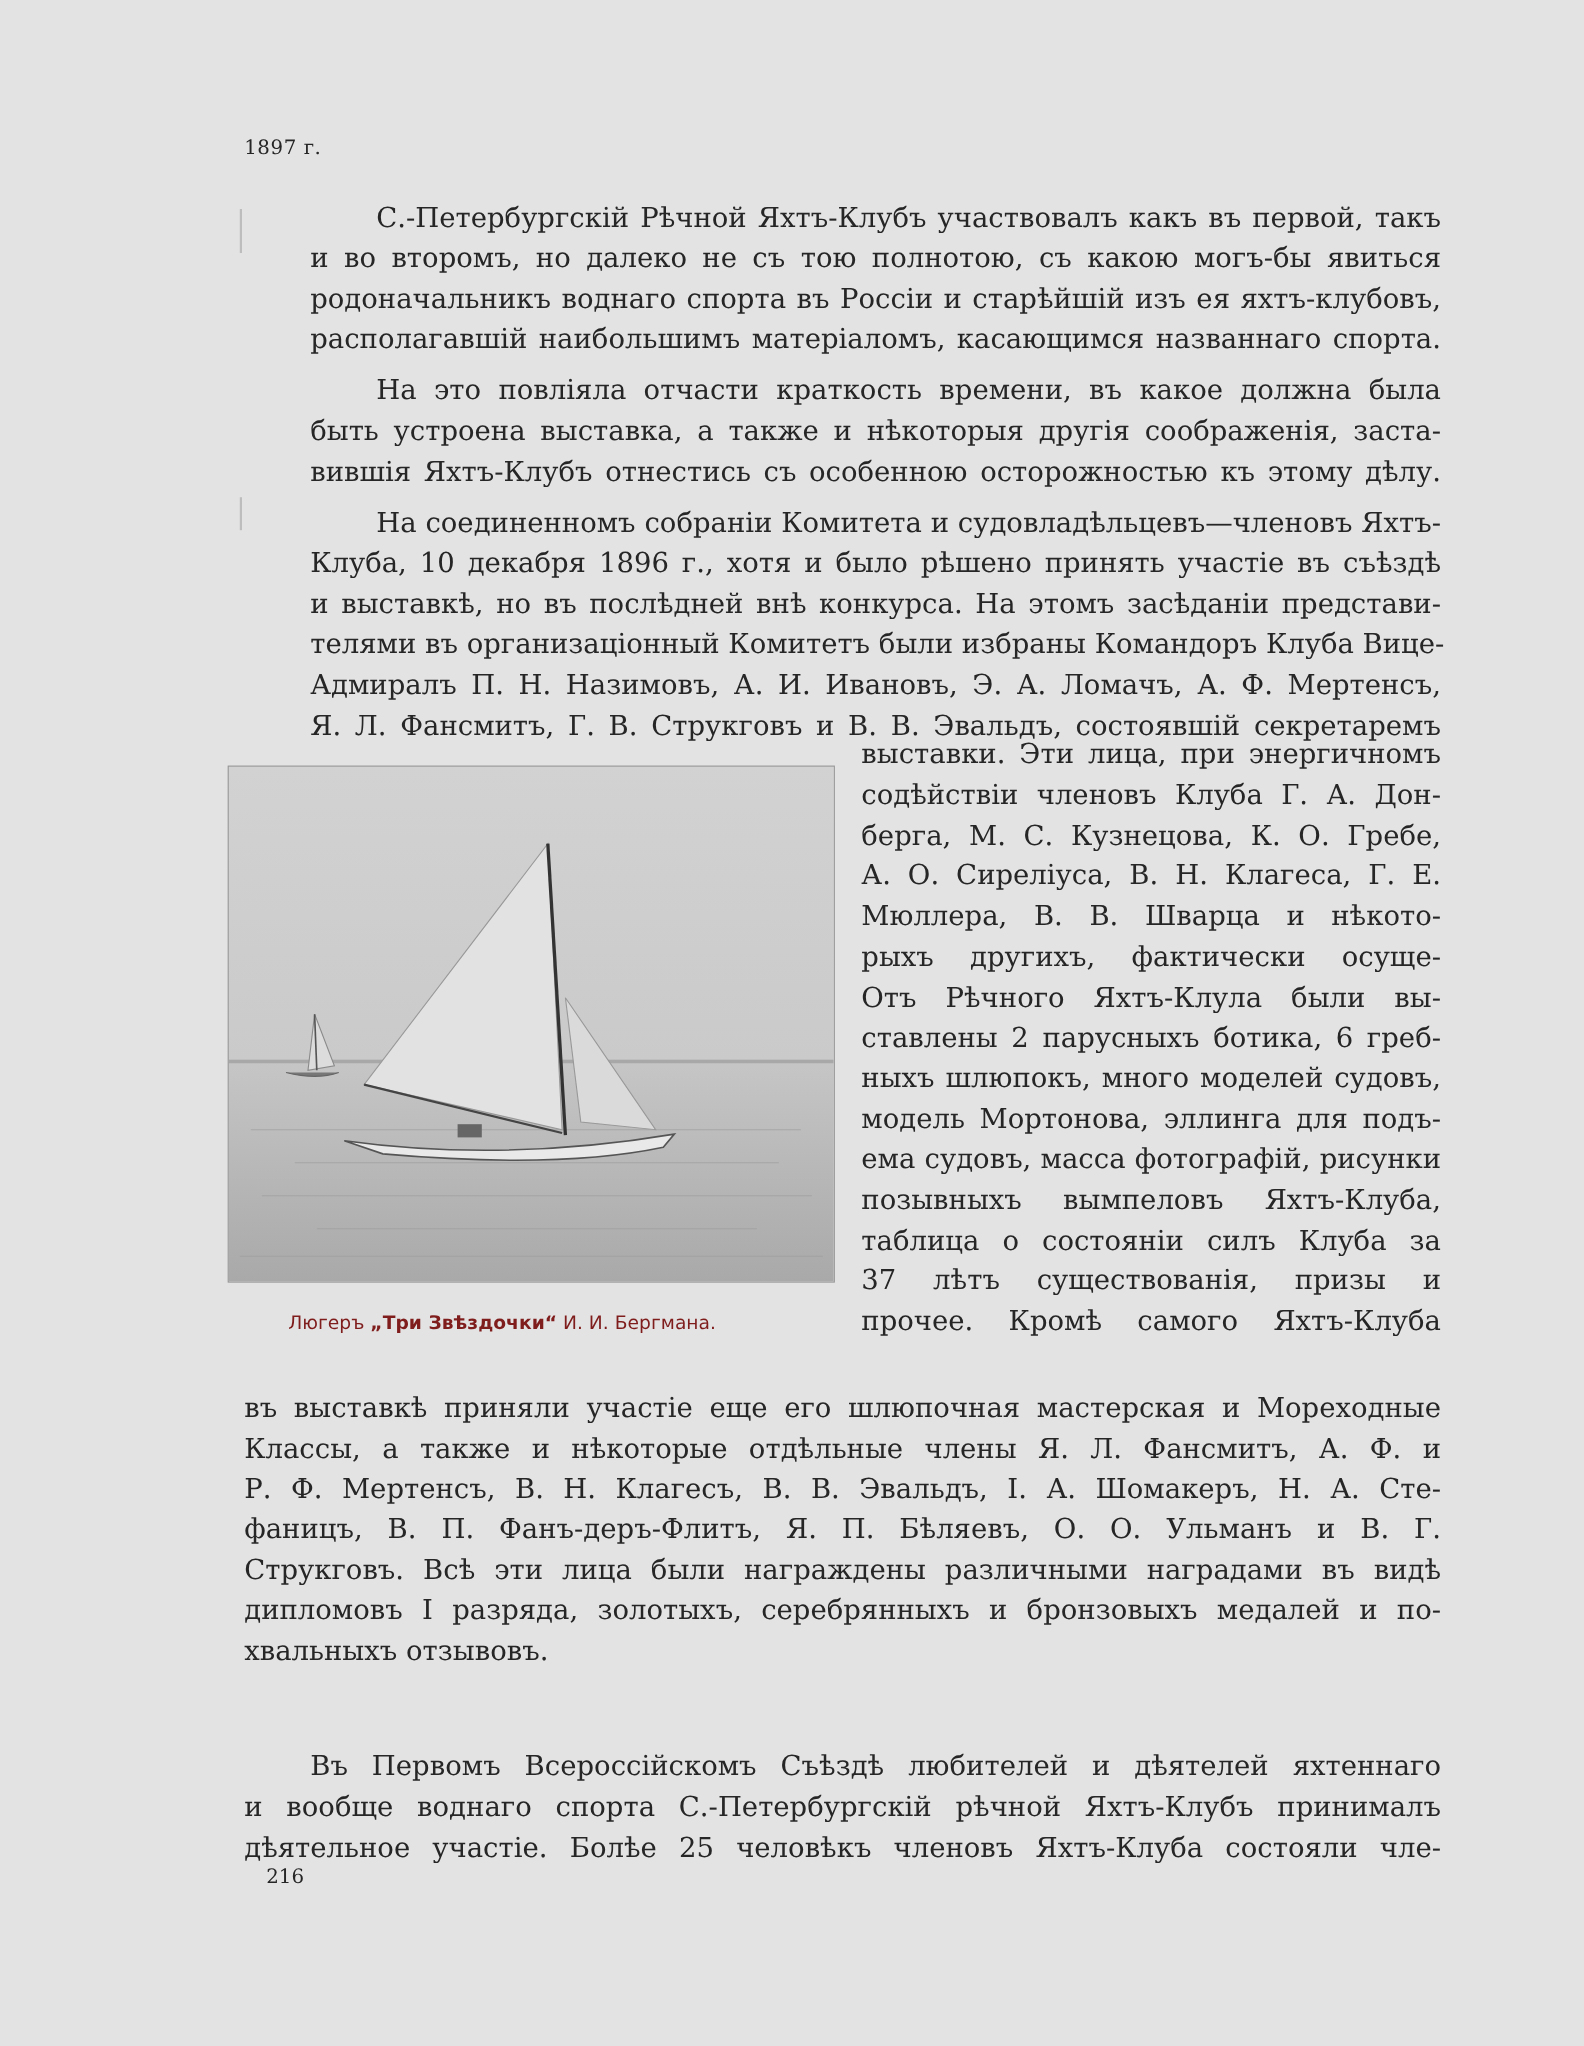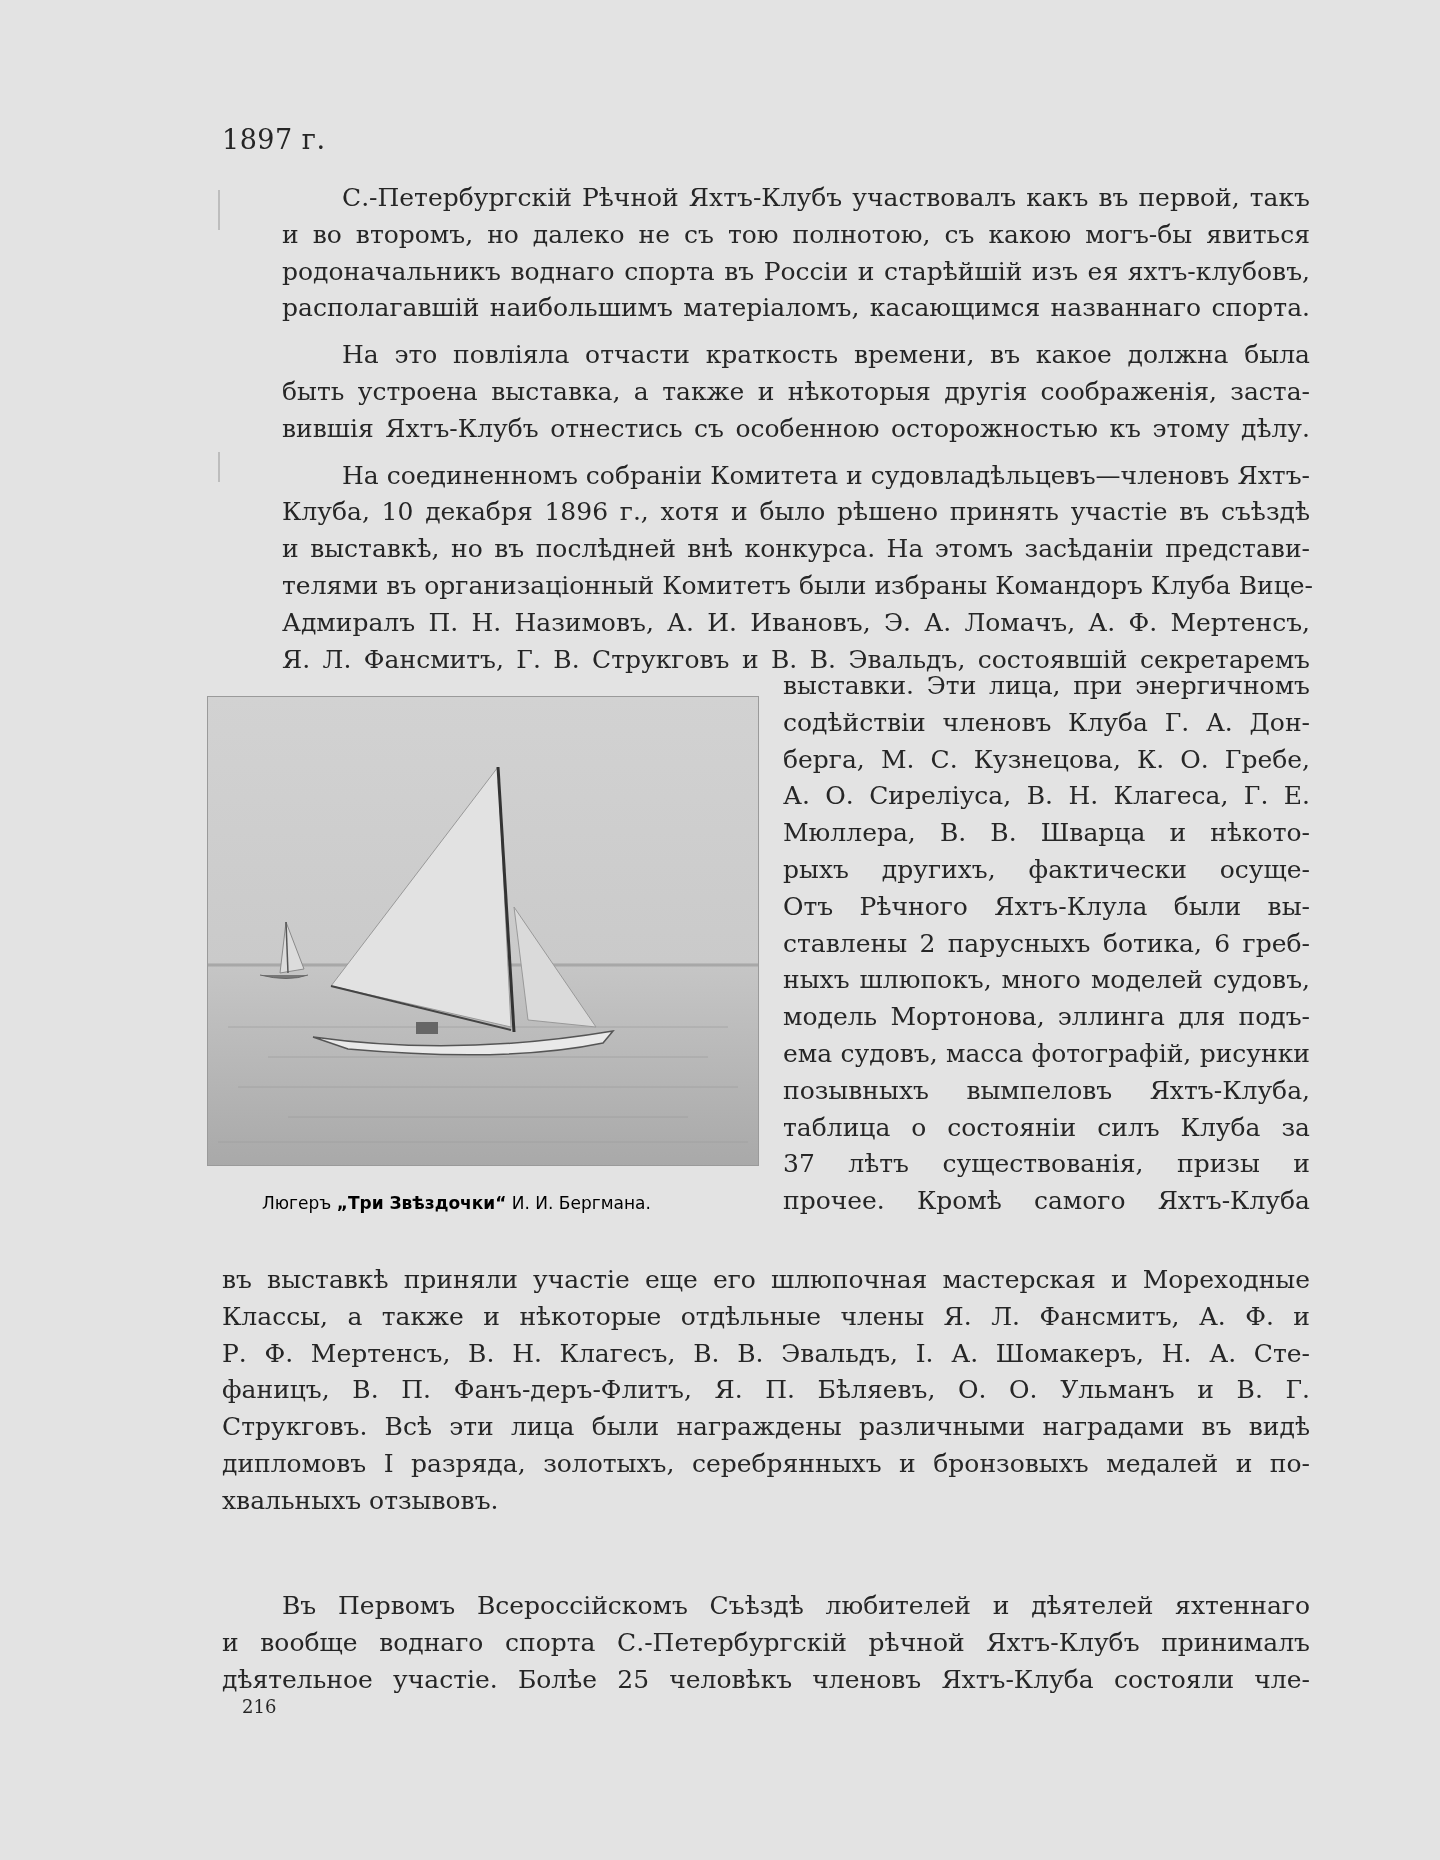--- a/index.html
+++ b/index.html
@@ -1,29 +1,29 @@
 <!DOCTYPE html>
 <html><head>
 <meta charset="utf-8">
 <style>
   html,body{margin:0;padding:0;}
   body{width:1440px;height:1860px;background:#e3e3e3;position:relative;overflow:hidden;
        font-family:"DejaVu Serif","Liberation Serif",serif;color:#262626;}
-  .year{position:absolute;left:222px;top:124px;font-size:27px;letter-spacing:0.5px;}
+  .year{position:absolute;left:222px;top:124px;font-size:18px;letter-spacing:0.5px;}
   .body{position:absolute;left:222px;width:1088px;font-size:25px;line-height:36.8px;text-align:justify;}
   .p{margin:0;text-indent:60px;}
   .l{display:block;text-align:justify;text-align-last:justify;white-space:nowrap;}
   .l.last{text-align-last:left;}
   .l.ind{padding-left:60px;}
   .gap{height:10px;}
   #block1{top:180px;}
   .right{position:absolute;left:783px;width:527px;top:668px;font-size:25px;line-height:36.8px;}
   .figure{position:absolute;left:207px;top:696px;width:550px;height:468px;border:1px solid #9a9a9a;
           background:#cfcfcf;overflow:hidden;}
-  .caption{position:absolute;left:262px;top:1193px;font-size:17px;font-family:"DejaVu Sans","Liberation Sans",sans-serif;color:#000000;}
+  .caption{position:absolute;left:262px;top:1193px;font-size:17px;font-family:"DejaVu Sans","Liberation Sans",sans-serif;color:#7f1d1d;}
   .caption b{font-weight:bold;}
   #block3{top:1262px;}
   #block4{top:1588px;}
   .pagenum{position:absolute;left:242px;top:1656px;font-size:18px;margin-top:40px;}
   .margin-mark{position:absolute;left:218px;top:190px;width:2px;height:40px;background:#bdbdbd;}
   .margin-mark2{position:absolute;left:218px;top:452px;width:2px;height:30px;background:#bdbdbd;}
 </style>
 </head>
 <body>
 

